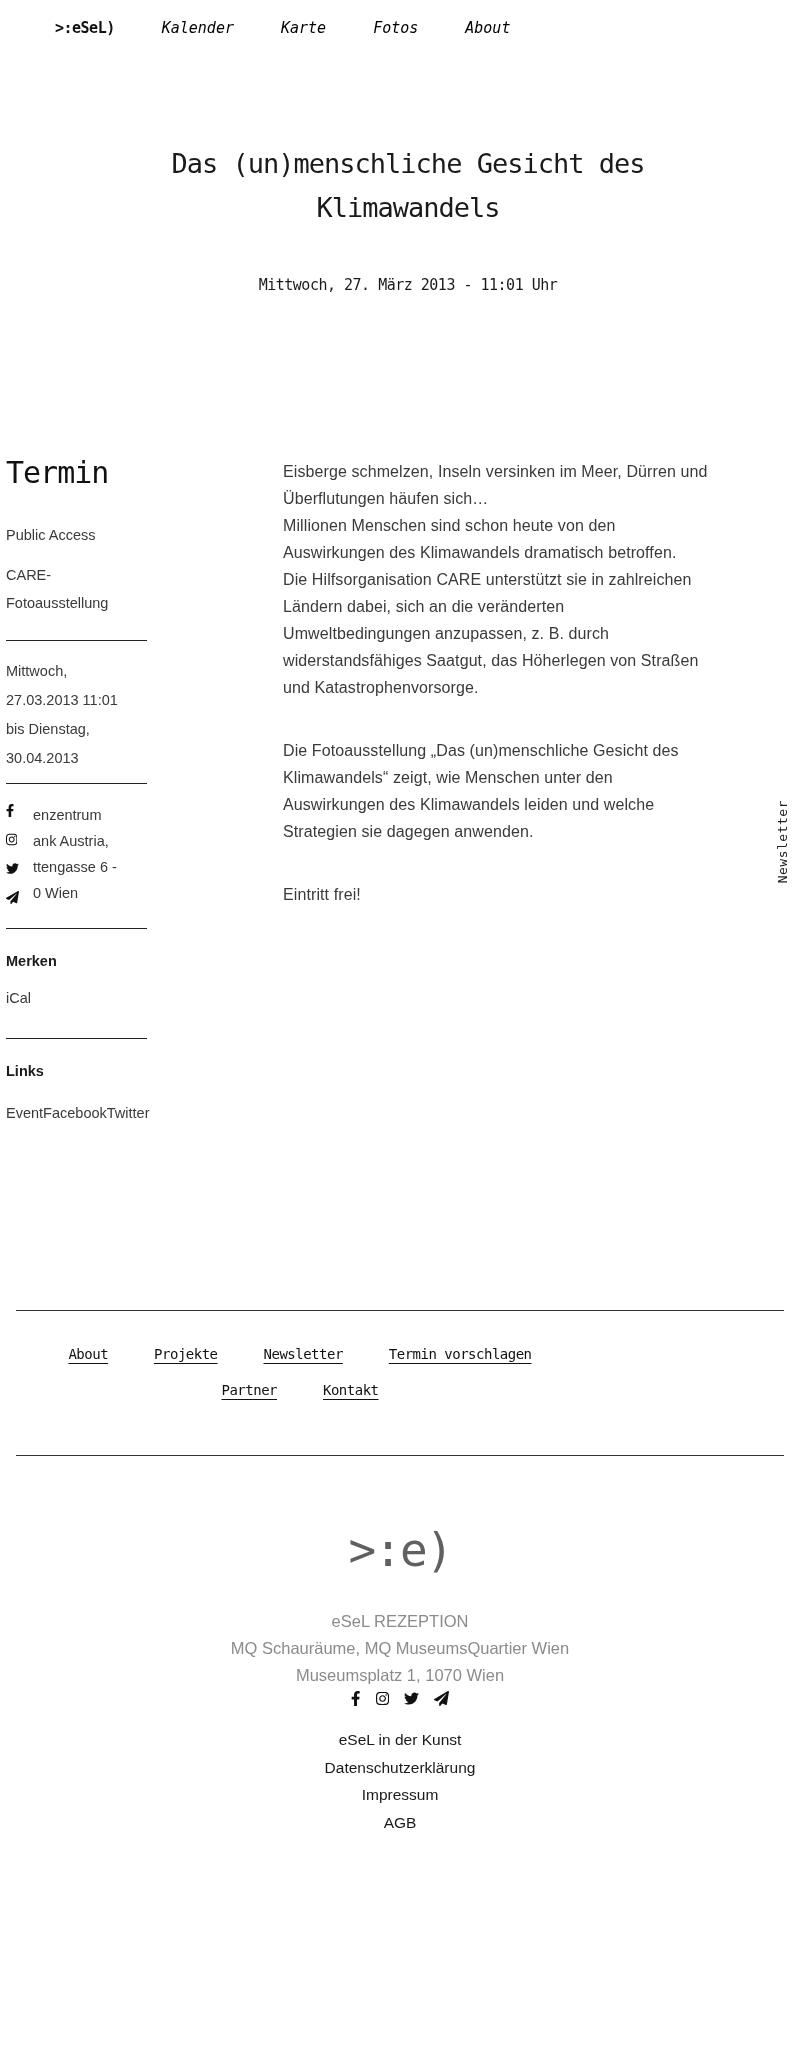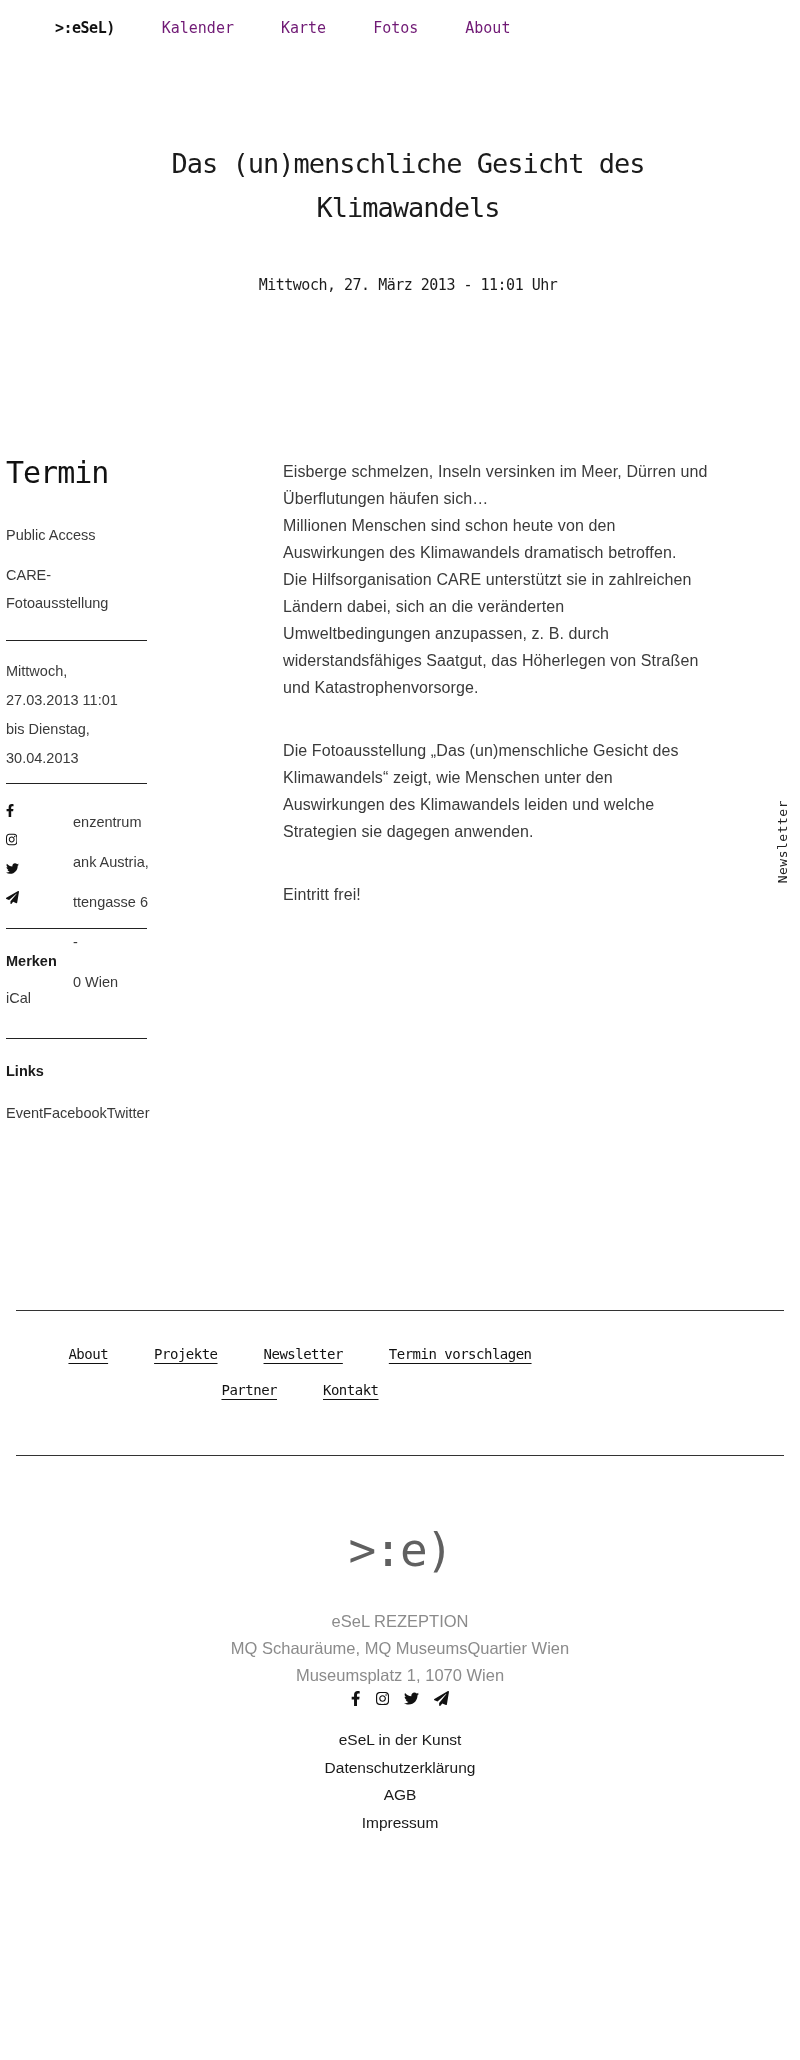--- a/index.html
+++ b/index.html
@@ -12,21 +12,21 @@
   .pre { white-space:pre-line; }
   a { cursor:pointer; }
 
   
   .top-nav {
     position:absolute; top:19px; left:55px;
     display:flex; gap:47px; align-items:baseline;
     font-family:"DejaVu Sans Mono", monospace; font-size:15px; color:#111;
   }
   .top-nav .logo { font-weight:bold; letter-spacing:-0.5px; }
-  .top-nav a { color:#701a75; text-decoration:none; }
+  .top-nav a { color:#000000; text-decoration:none;font-style:italic; }
 
   
   .page-title {
     position:absolute; top:134px; left:0; width:800px; margin:8px;
     text-align:center; font-family:"DejaVu Sans Mono", monospace;
     font-weight:400; font-size:27px; line-height:44px; color:#1b1b1b;
     letter-spacing:-1px;
   }
   .event-datetime {
     position:absolute; top:276px; left:0; width:800px; text-align:center;
@@ -41,21 +41,21 @@
   .sb-heading { top:0; margin:0; font-family:"DejaVu Sans Mono", monospace; font-weight:400; font-size:30px; color:#111; letter-spacing:-1px; }
   .sb-category { top:72px; }
   .sb-subcategory { top:106px; line-height:28px; }
   .sb-divider { border:none; border-top:1px solid #222; width:141px; margin:0; }
   .sb-hr1 { top:185px; } .sb-hr2 { top:328px; } .sb-hr3 { top:473px; } .sb-hr4 { top:583px; }
   .sb-schedule { top:202px; line-height:29px; }
   .sb-venue { top:347px; width:150px; height:120px; }
   .sb-social { position:absolute; left:0; top:2px; display:flex; flex-direction:column; gap:16px; }
   .sb-social a { display:block; height:13px; line-height:13px; color:#111; }
   .sb-social svg { height:13px; fill:#111; display:block; }
-  .sb-venue-text { position:absolute; left:27px; top:0; line-height:40px;margin-left:40px; }
+  .sb-venue-text { position:absolute; left:27px; top:0; line-height:26px; }
   .sb-mini-heading { font-weight:bold; color:#1b1b1b; font-size:14.5px; }
   .sb-merken { top:498px; }
   .sb-ical { top:535px; }
   .sb-links-h { top:608px; }
   .sb-link-list { top:644px; line-height:29px; display:flex; flex-direction:row; }
   .sb-link-list a, .sb-ical a { color:#3a3a3a; text-decoration:none; }
   .sidebar a { color:#3a3a3a; text-decoration:none; }
 
   
   .event-description {
@@ -239,18 +239,18 @@
       </a>
       <a>
         <svg viewBox="0 0 512 512">
             <path d="M476 3.2L12.5 270.6c-18.1 10.4-15.8 35.6 2.2 43.2L121 358.4l287.3-253.2c5.5-4.9 13.3 2.6 8.6 8.3L176 407v80.5c0 23.6 28.5 32.9 42.5 15.8L282 426l124.6 52.2c14.2 6 30.4-2.9 33-18.2l72-432C515 7.8 493.3-6.8 476 3.2z"></path>
           </svg>
       </a>
     </div>
     <div class="footer-links">
       <a>eSeL in der Kunst</a>
       <a>Datenschutzerklärung</a>
+      <a>Impressum</a>
       <a>AGB</a>
-      <a>Impressum</a>
     </div>
   </footer>
 
 </div>
 
 </body></html>

